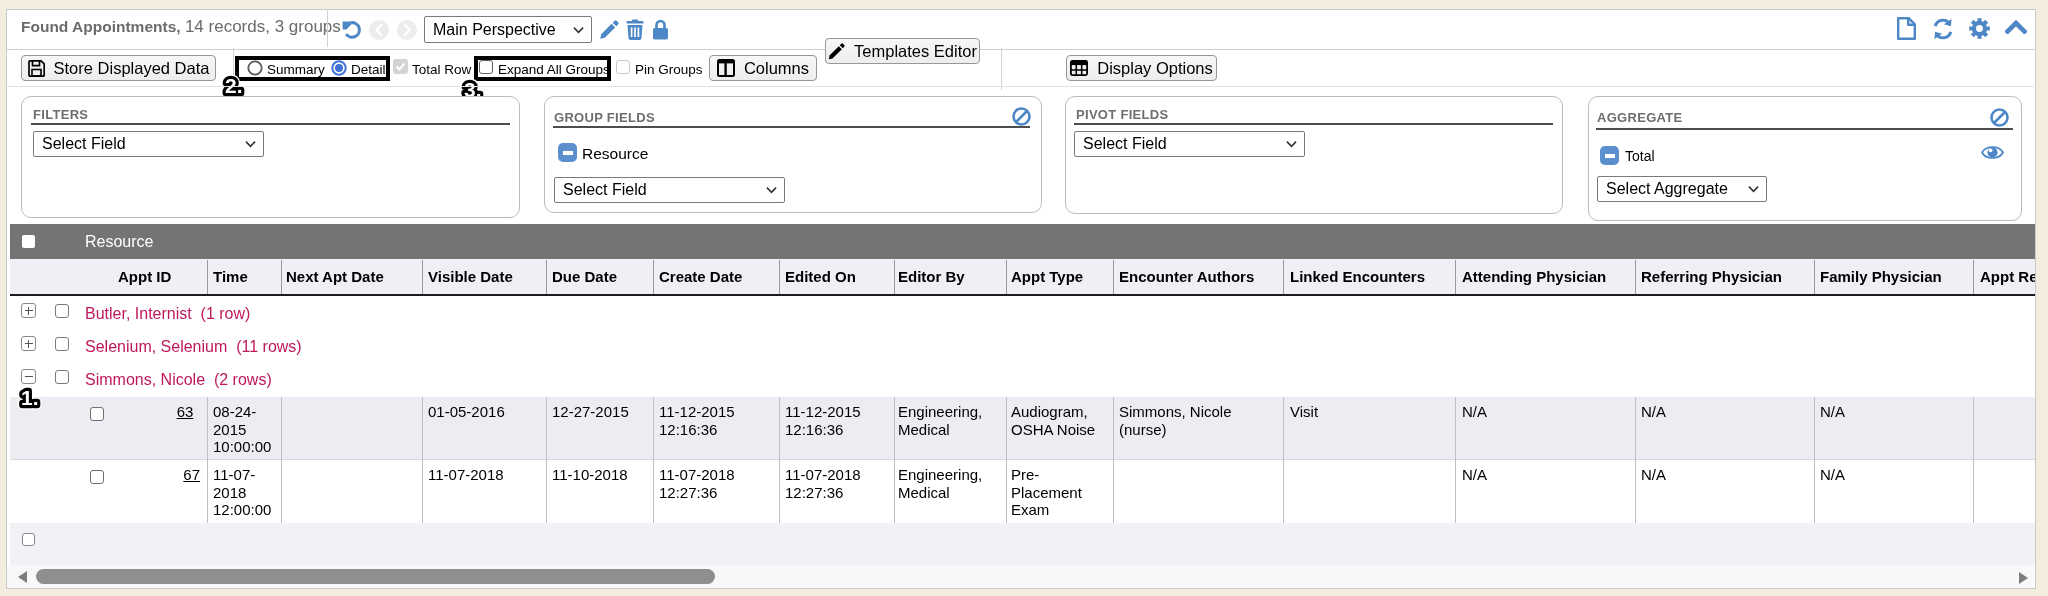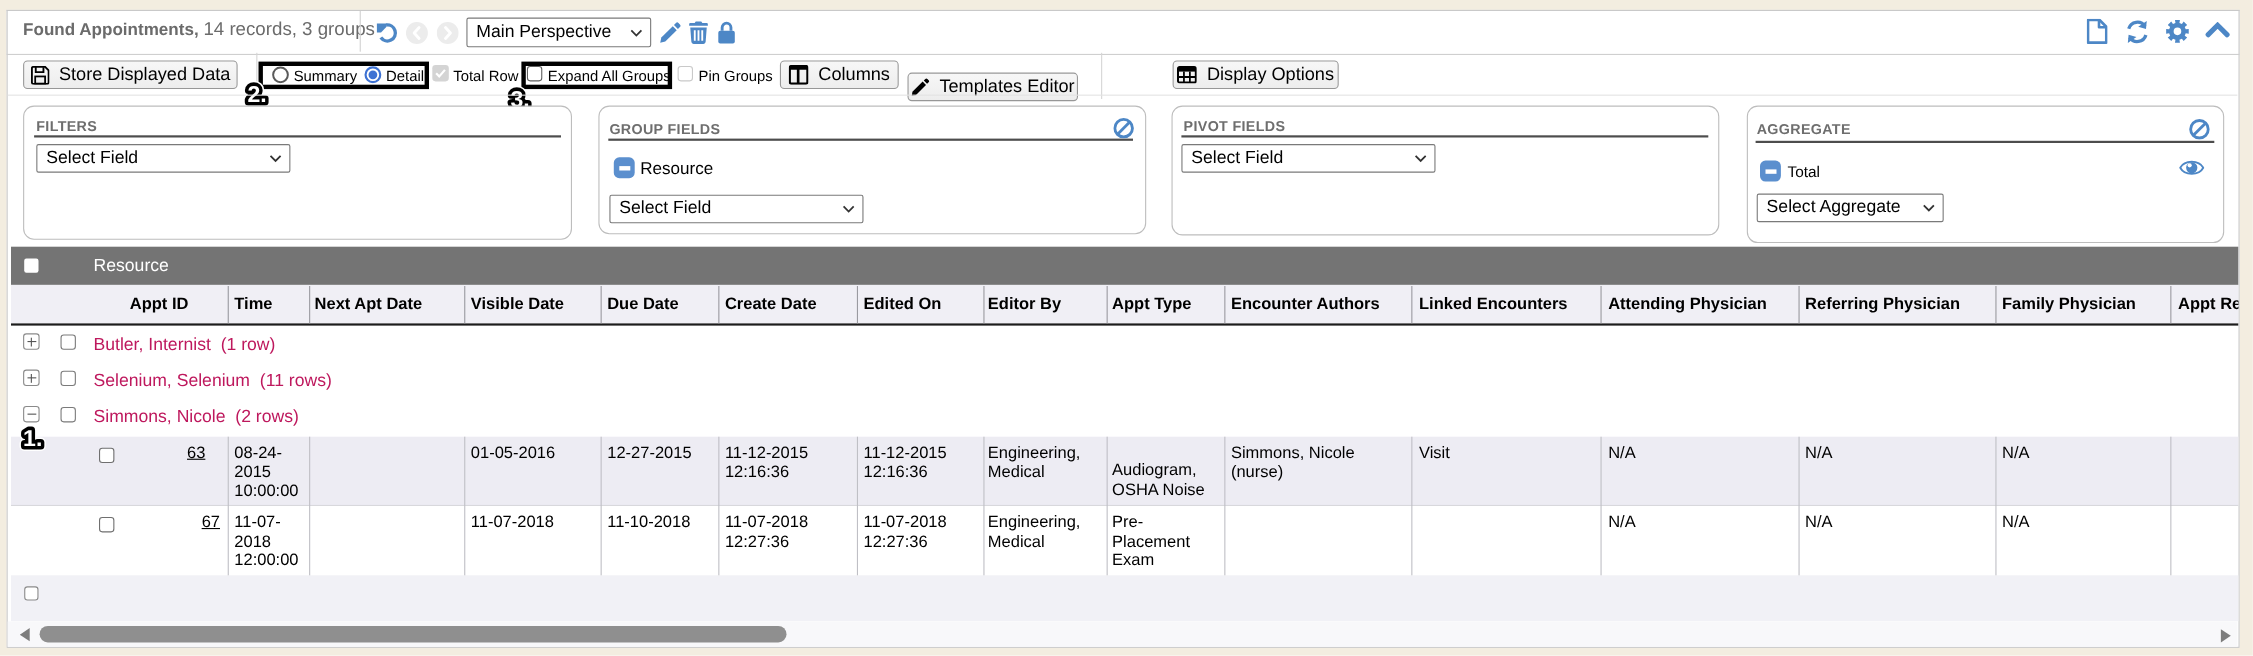--- a/index.html
+++ b/index.html
@@ -113,21 +113,21 @@
 <div class="cb" style="left:616px;top:60px;border-color:#c9c9c9;"></div>
 <div class="lbl" style="left:635px;top:61.5px;">Pin Groups</div>
 <div class="btn" style="left:709px;top:55px;width:108px;height:26px;">
  <svg width="18" height="18" viewBox="0 0 18 18">
       <rect x="1" y="1" width="16" height="16" rx="1.5" fill="none" stroke="#000" stroke-width="2"></rect>
       <rect x="1" y="1" width="16" height="3.4" fill="#000"></rect>
       <path d="M8.6 1 v16" stroke="#000" stroke-width="2.4"></path>
     </svg>
  <span>Columns</span>
   </div>
-<div class="btn" style="left:825px;top:66px;width:155px;height:26px;">
+<div class="btn" style="left:825px;top:38px;width:155px;height:26px;">
  <svg width="17" height="17" viewBox="0 0 17 17">
       <path d="M1.5 12.5 L10.8 3.2 L13.8 6.2 L4.5 15.5 L0.8 16.2 Z" fill="#000"></path>
       <path d="M11.8 2.2 L13.2 0.8 a1.3 1.3 0 0 1 1.9 0 L16.2 1.9 a1.3 1.3 0 0 1 0 1.9 L14.8 5.2 Z" fill="#000"></path>
     </svg>
  <span>Templates Editor</span>
   </div>
 <div class="abs" style="left:1001px;top:48px;width:1px;height:42px;background:#d5d5d5;"></div>
 <div class="btn" style="left:1020px;top:55px;width:151px;height:26px;margin-left:46px;">
  <svg width="18" height="16" viewBox="0 0 18 16">
       <rect x="0.9" y="0.9" width="16.2" height="14.2" rx="1.5" fill="none" stroke="#000" stroke-width="1.8"></rect>
@@ -262,33 +262,33 @@
  <div class="vline" style="top:173px;height:126px;left:884px;"></div>
  <div class="vline" style="top:173px;height:126px;left:996px;"></div>
  <div class="vline" style="top:173px;height:126px;left:1103px;"></div>
  <div class="vline" style="top:173px;height:126px;left:1273px;"></div>
  <div class="vline" style="top:173px;height:126px;left:1445px;"></div>
  <div class="vline" style="top:173px;height:126px;left:1625px;"></div>
  <div class="vline" style="top:173px;height:126px;left:1804px;"></div>
  <div class="vline" style="top:173px;height:126px;left:1963px;"></div>
 
  <div class="cb" style="left:80px;top:183px;"></div>
- <div class="celltxt" style="left:160px;top:179px;width:30px;text-align:left;"><u>63</u></div>
+ <div class="celltxt" style="left:160px;top:179px;width:30px;text-align:center;"><u>63</u></div>
  <div class="celltxt" style="left:203px;top:179px;">08-24-
 2015
 10:00:00</div>
  <div class="celltxt" style="left:418px;top:179px;">01-05-2016</div>
  <div class="celltxt" style="left:542px;top:179px;">12-27-2015</div>
  <div class="celltxt" style="left:649px;top:179px;">11-12-2015
 12:16:36</div>
  <div class="celltxt" style="left:775px;top:179px;">11-12-2015
 12:16:36</div>
  <div class="celltxt" style="left:888px;top:179px;">Engineering,
 Medical</div>
- <div class="celltxt" style="left:1001px;top:195px;">Audiogram,
+ <div class="celltxt" style="left:1001px;top:179px;">Audiogram,
 OSHA Noise</div>
  <div class="celltxt" style="left:1109px;top:179px;">Simmons, Nicole
 (nurse)</div>
  <div class="celltxt" style="left:1280px;top:179px;">Visit</div>
  <div class="celltxt" style="left:1452px;top:179px;">N/A</div>
  <div class="celltxt" style="left:1631px;top:179px;">N/A</div>
  <div class="celltxt" style="left:1810px;top:179px;">N/A</div>
 
  <div class="cb" style="left:80px;top:246px;"></div>
  <div class="celltxt" style="left:160px;top:242px;width:30px;text-align:right;"><u>67</u></div>

